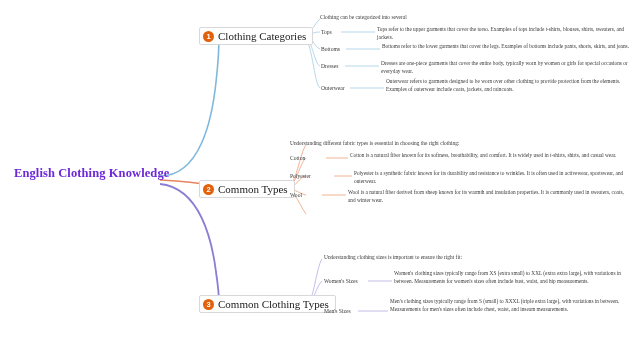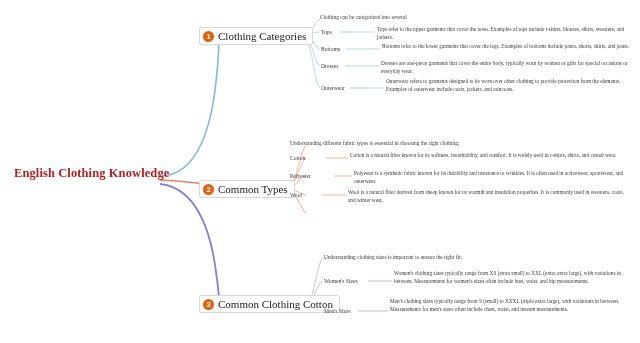--- a/index.html
+++ b/index.html
@@ -11,21 +11,21 @@
     position:relative;
   }
   #canvas{position:absolute;left:0;top:0;width:640px;height:343px;}
   svg.edges{position:absolute;left:0;top:0;width:640px;height:343px;pointer-events:none;}
 
   .root-title{
     position:absolute;
     left:14px; top:166px;
     font-size:12.5px;
     font-weight:bold;
-    color:#b91c1c;
+    color:#6d28d9;
     letter-spacing:0.1px;
     white-space:nowrap;
   }
 
   .branch-node{
     position:absolute;
     display:flex;
     align-items:center;
     gap:4px;
     background:#ffffff;
@@ -147,21 +147,21 @@
   <div class="desc" style="left:350px; top:152px; width:282px;">Cotton is a natural fiber known for its softness, breathability, and comfort. It is widely used in t-shirts, shirts, and casual wear.</div>
 
   <div class="sub-label" style="left:290px; top:173px;">Polyester</div>
   <div class="desc" style="left:354px; top:170px; width:276px;">Polyester is a synthetic fabric known for its durability and resistance to wrinkles. It is often used in activewear, sportswear, and outerwear.</div>
 
   <div class="sub-label" style="left:290px; top:192px;">Wool</div>
   <div class="desc" style="left:348px; top:189px; width:280px;">Wool is a natural fiber derived from sheep known for its warmth and insulation properties. It is commonly used in sweaters, coats, and winter wear.</div>
 
   <div class="branch-node" style="left:199px; top:295px;">
     <span class="badge">3</span>
-    <span class="branch-label">Common Clothing Cotton</span>
+    <span class="branch-label">Common Clothing Types</span>
   </div>
   <div class="intro-note" style="left:324px; top:254px;">Understanding clothing sizes is important to ensure the right fit:</div>
 
   <div class="sub-label" style="left:324px; top:278px;">Women's Sizes</div>
   <div class="desc" style="left:394px; top:270px; width:240px;">Women's clothing sizes typically range from XS (extra small) to XXL (extra extra large), with variations in between. Measurements for women's sizes often include bust, waist, and hip measurements.</div>
 
   <div class="sub-label" style="left:324px; top:308px;">Men's Sizes</div>
   <div class="desc" style="left:390px; top:298px; width:244px;">Men's clothing sizes typically range from S (small) to XXXL (triple extra large), with variations in between. Measurements for men's sizes often include chest, waist, and inseam measurements.</div>
 
 </div>

